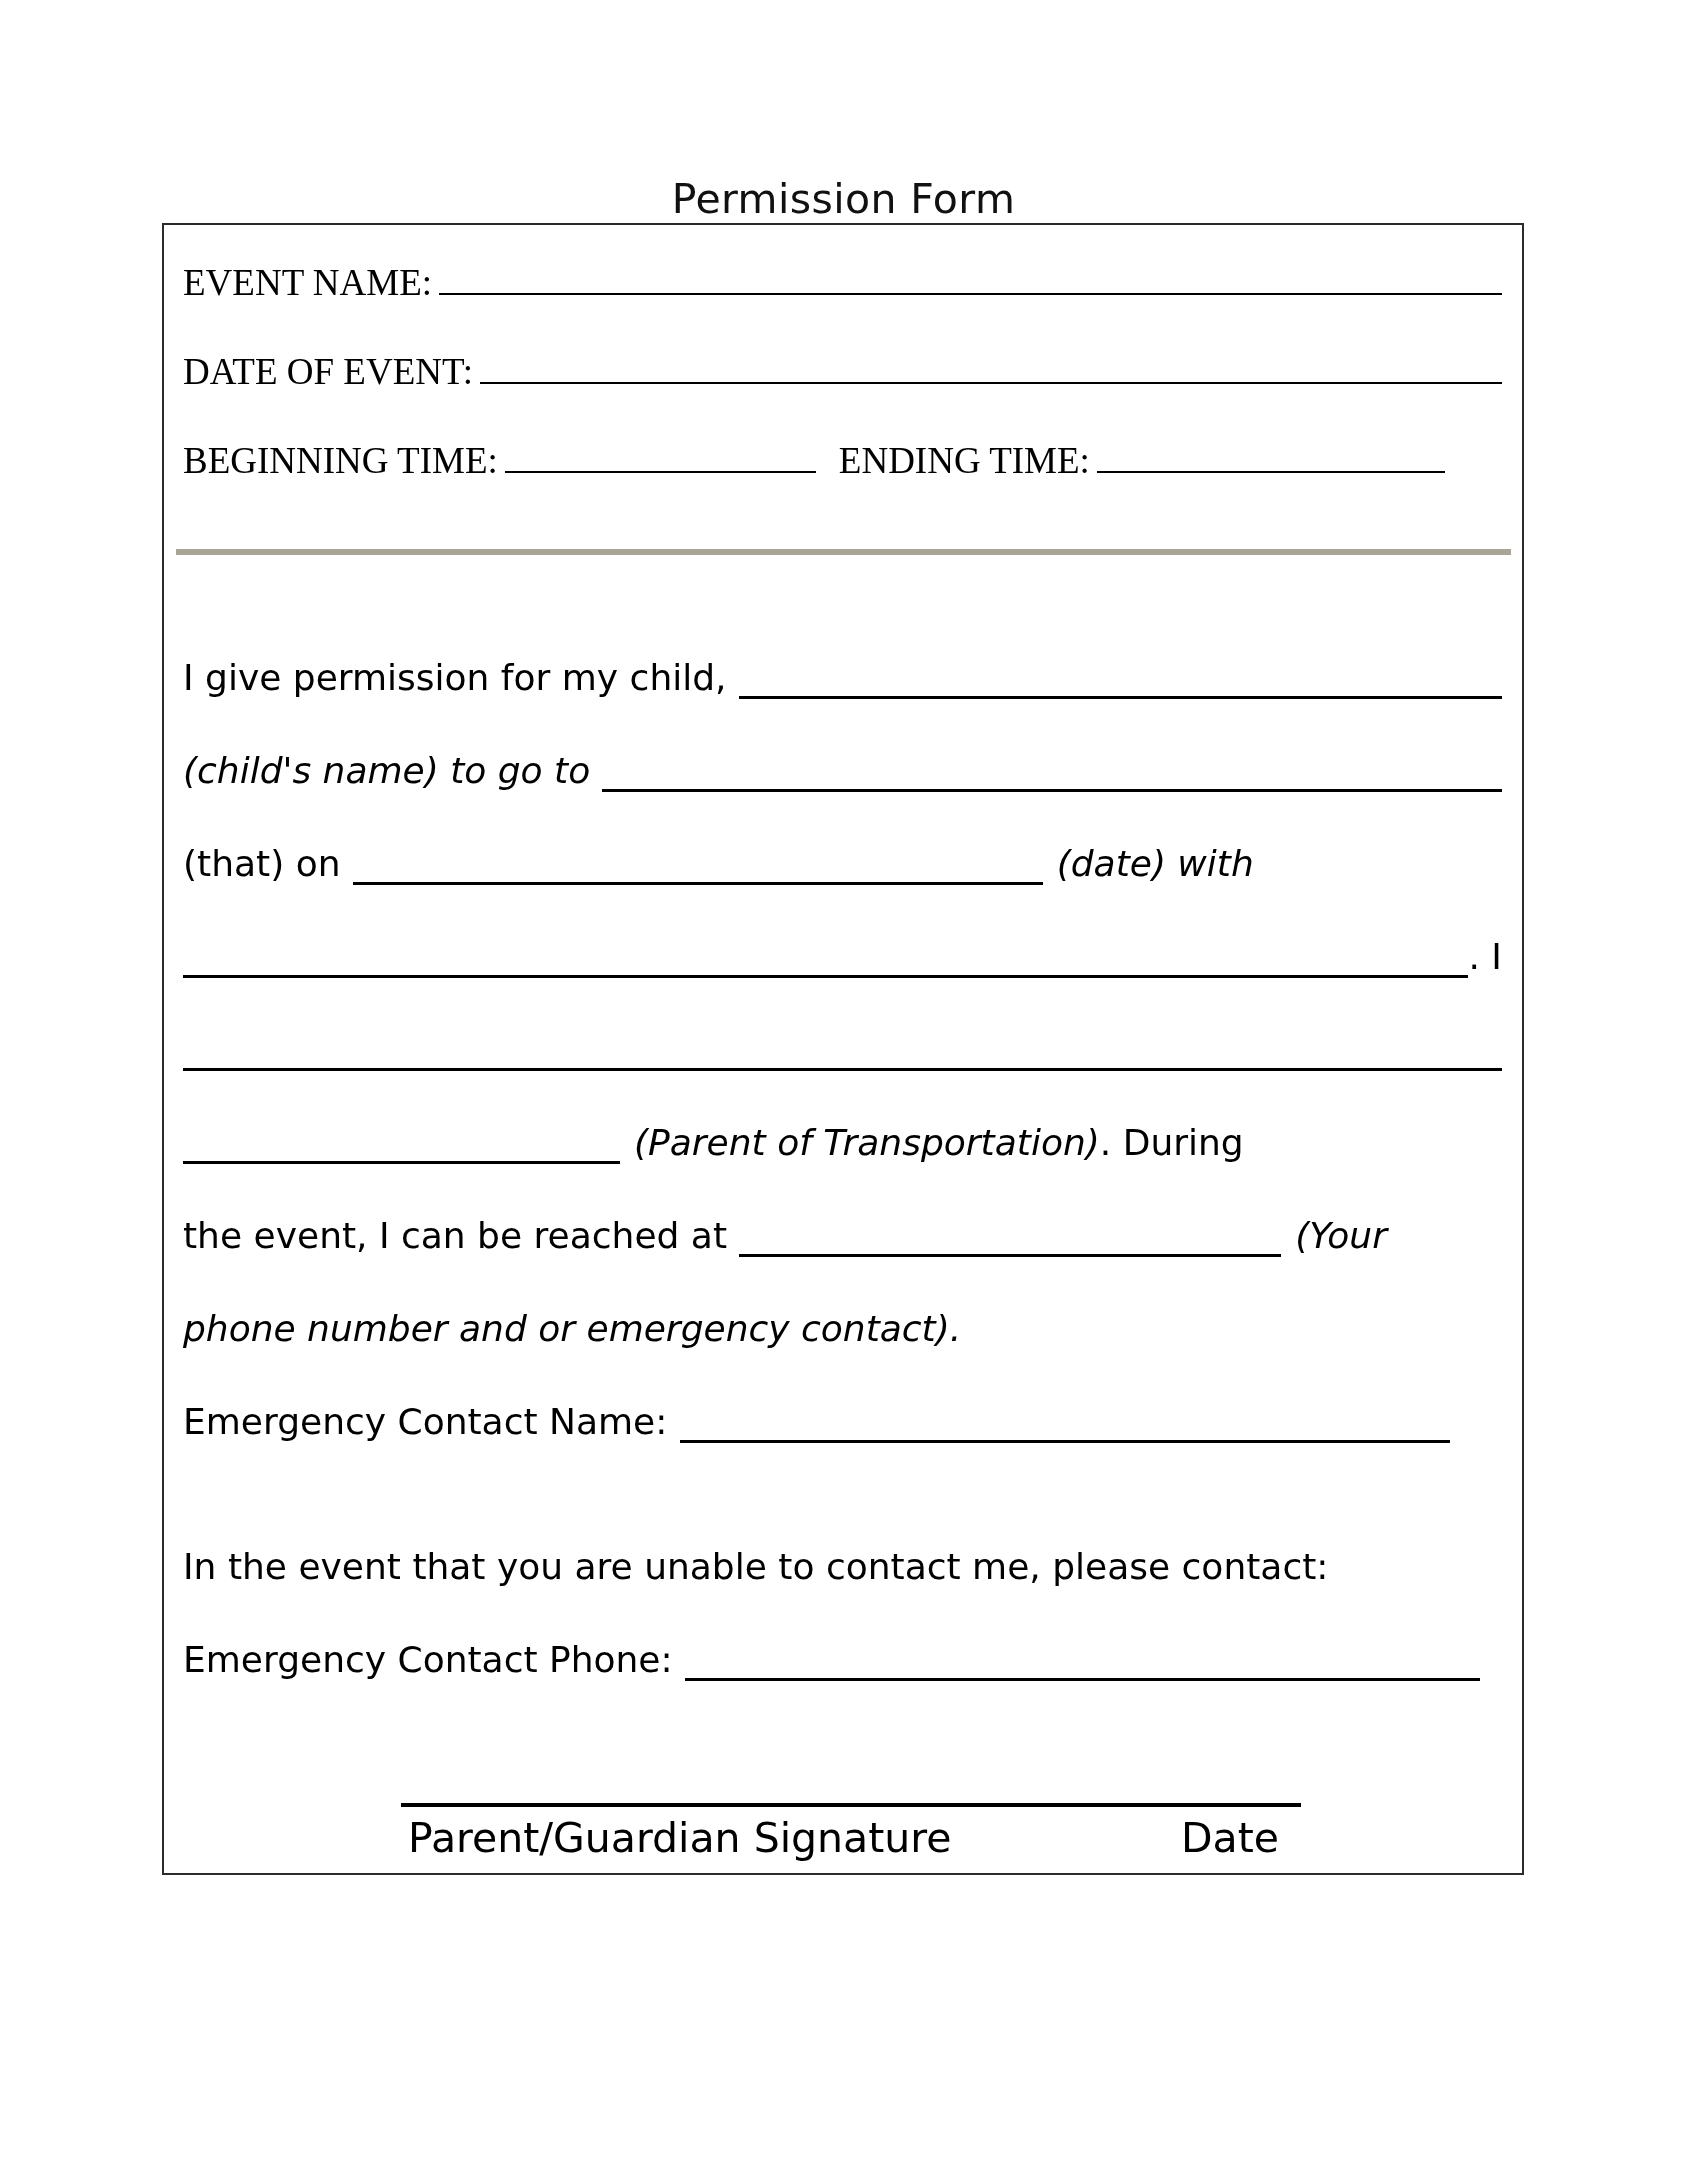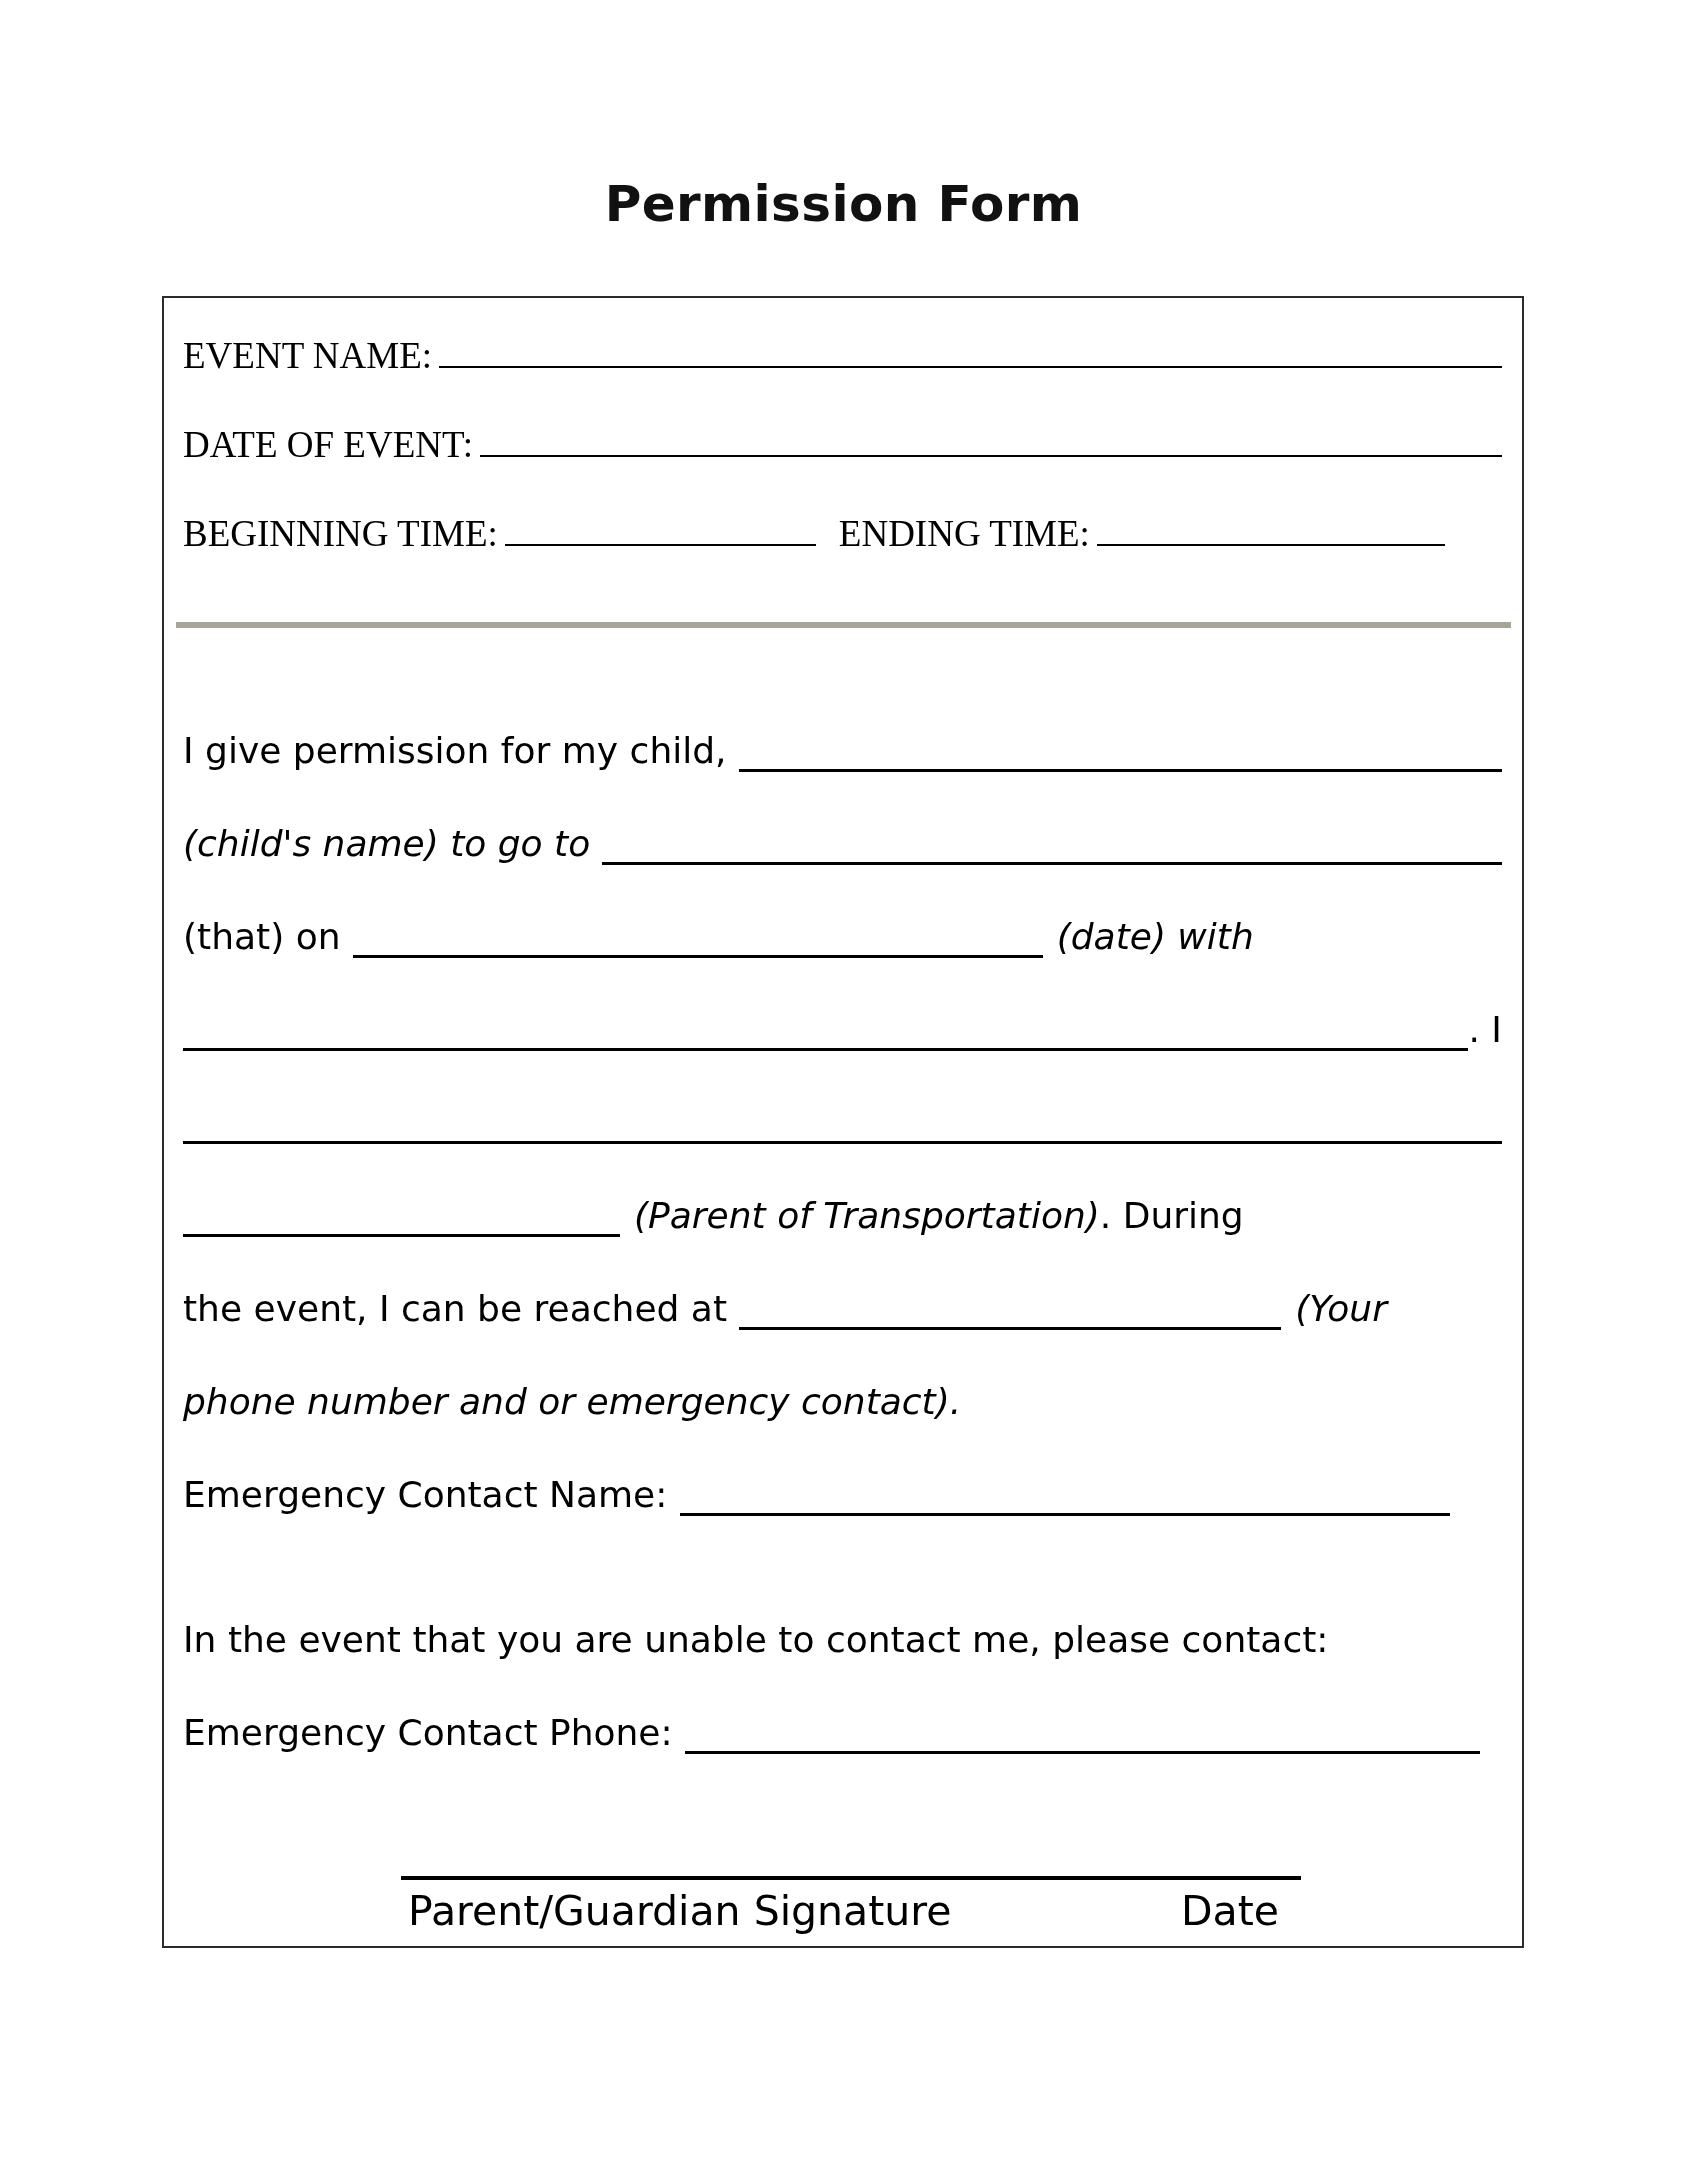--- a/index.html
+++ b/index.html
@@ -12,31 +12,30 @@
     font-family: "DejaVu Sans", sans-serif;
     overflow: hidden;
   }
 
   
   .doc-title {
     margin: 0;
     padding-top: 175px;
     text-align: center;
     font-family: "DejaVu Sans", sans-serif;
-    font-weight: bold;
-    font-size: 50px;
+    font-weight: normal;
+    font-size: 41px;
     letter-spacing: 0.4px;
     color: #111111;
   }
 
   
   .form-box {
     width: 1362px;
     margin-left: 162px;
-    margin-top: 63px;
     border: 2.6px solid #2b2b2b;
     padding: 35px 20px 10.5px 19px;
     background: #ffffff;
   }
 
   
   .field-row {
     display: flex;
     align-items: baseline;
     height: 89px;

